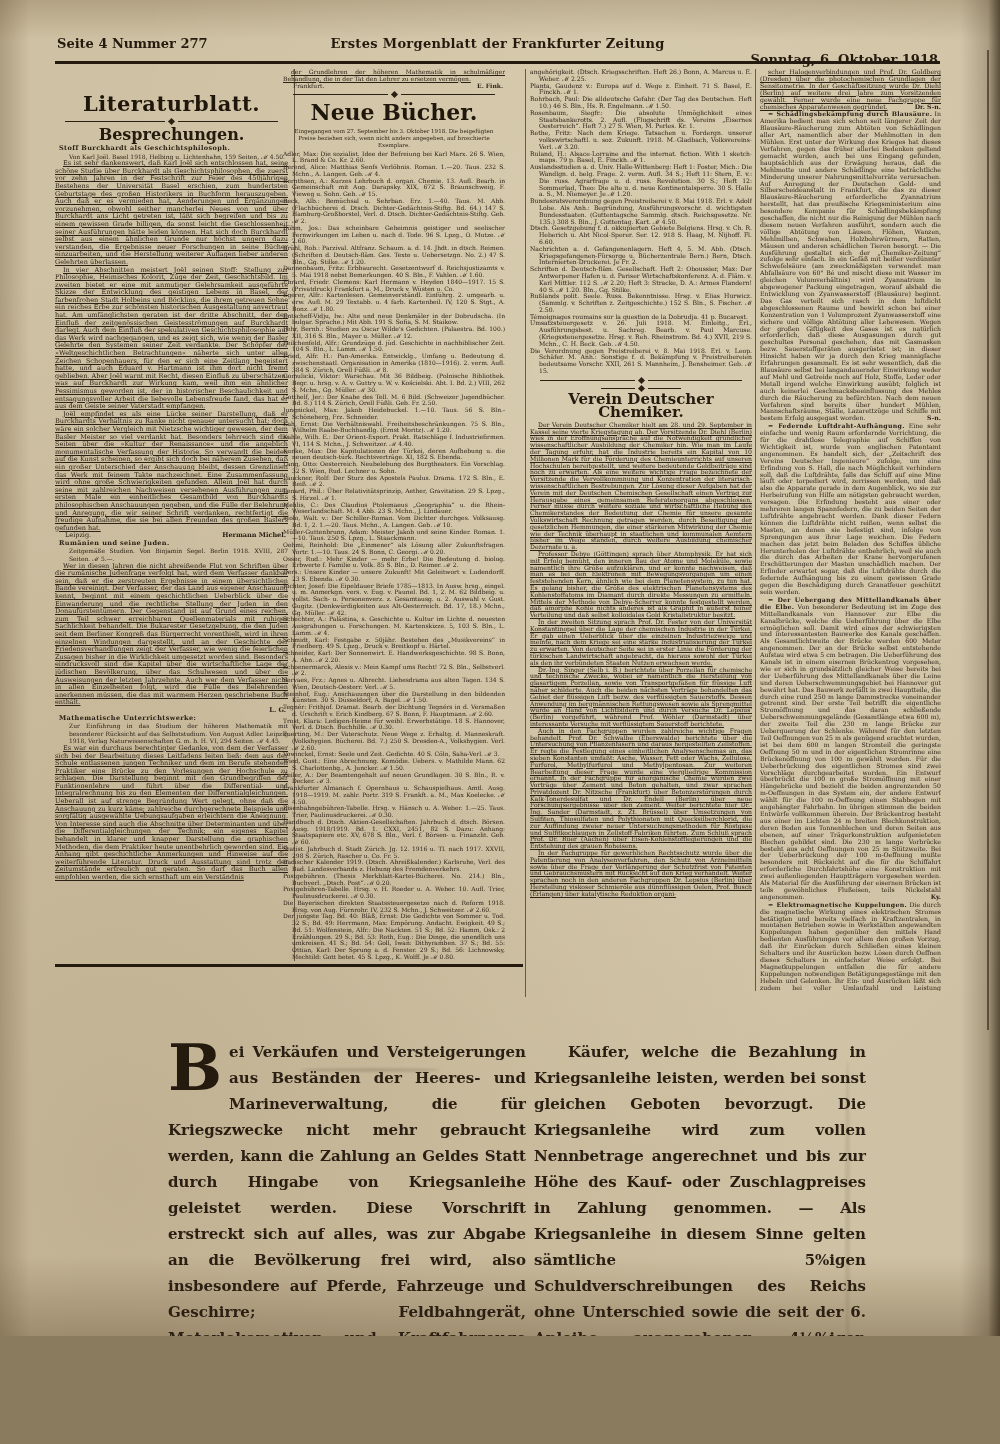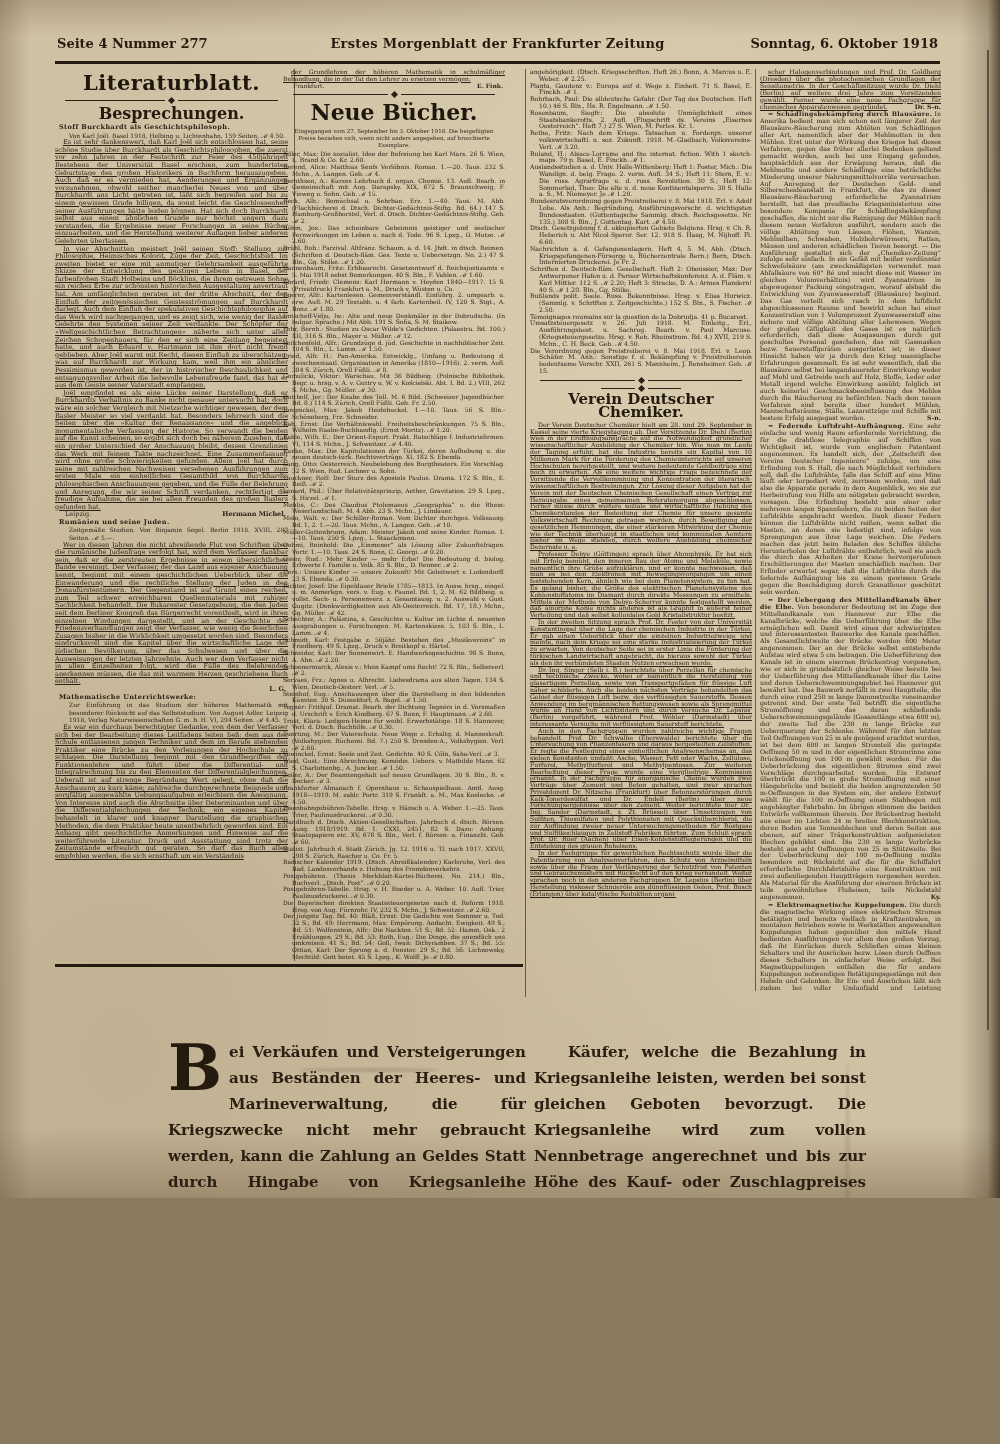--- a/index.html
+++ b/index.html
@@ -1,36 +1,36 @@
 <!DOCTYPE html>
 <html><head>
 <meta charset="utf-8">
 <style>
   html,body{margin:0;padding:0;background:#8a7a5e;}
-  .page{position:relative;width:1000px;height:1198px;overflow:hidden;
+  .page{position:relative;width:1000px;height:1336px;overflow:hidden;
     font-family:"DejaVu Serif", serif;color:#2c2216;
     background:
       radial-gradient(ellipse at 65% 25%, rgba(255,250,228,0.20), transparent 60%),
       radial-gradient(ellipse at 12% 88%, rgba(118,94,60,0.16), transparent 55%),
       linear-gradient(to right, rgba(96,74,46,0.30), transparent 3%, transparent 96%, rgba(58,44,26,0.40)),
       linear-gradient(to bottom, rgba(104,82,50,0.28), transparent 3%, transparent 94%, rgba(92,72,44,0.38)),
       #cfc1a3;}
   .edge-right{position:absolute;right:0;top:0;width:12px;height:100%;
     background:linear-gradient(to right, transparent, rgba(40,28,14,0.55));}
   .edge-line{position:absolute;right:11px;top:50px;width:2px;height:980px;background:rgba(30,20,10,0.55);}
   .content{position:absolute;left:55px;top:36px;width:885px;height:1380px;}
   
   .masthead{position:relative;height:22px;font-weight:bold;font-size:13px;color:#241a0e;}
   .masthead .mh-left{position:absolute;left:2px;top:0;}
   .masthead .mh-center{position:absolute;left:0;right:0;text-align:center;top:0;letter-spacing:0.3px;}
-  .masthead .mh-right{position:absolute;right:2px;top:0;}
+  .masthead .mh-right{position:absolute;right:2px;top:16px;}
   .head-rule{position:absolute;left:0;top:25px;width:100%;height:2.5px;background:#241a10;}
   
   .col{position:absolute;top:33px;overflow:hidden;text-align:justify;}
-  .col1{left:0;width:233px;height:892px;font-size:6.5px;line-height:7.6px;}
+  .col1{left:0;width:233px;height:892px;font-size:6.5px;line-height:7.6px;margin-top:21px;}
   .col2{left:228px;width:222px;height:892px;font-size:6.0px;line-height:6.75px;}
   .col3{left:475px;width:222px;height:928px;font-size:6.1px;line-height:6.8px;}
   .col4{left:705px;width:181px;height:922px;font-size:6.2px;line-height:6.9px;}
   .vrule{position:absolute;top:33px;width:1px;background:rgba(70,54,36,0.75);}
   .v1{left:239px;height:892px;}
   .v2{left:470px;height:928px;}
   .v3{left:700px;height:922px;}
   .bottom-rule{position:absolute;left:0;top:928px;width:468px;height:2.5px;background:#241a10;}
   
   .h-big{font-weight:bold;text-align:center;margin:2px 0 3px 0;font-size:21px;line-height:24px;letter-spacing:0.5px;color:#1f160c;}

